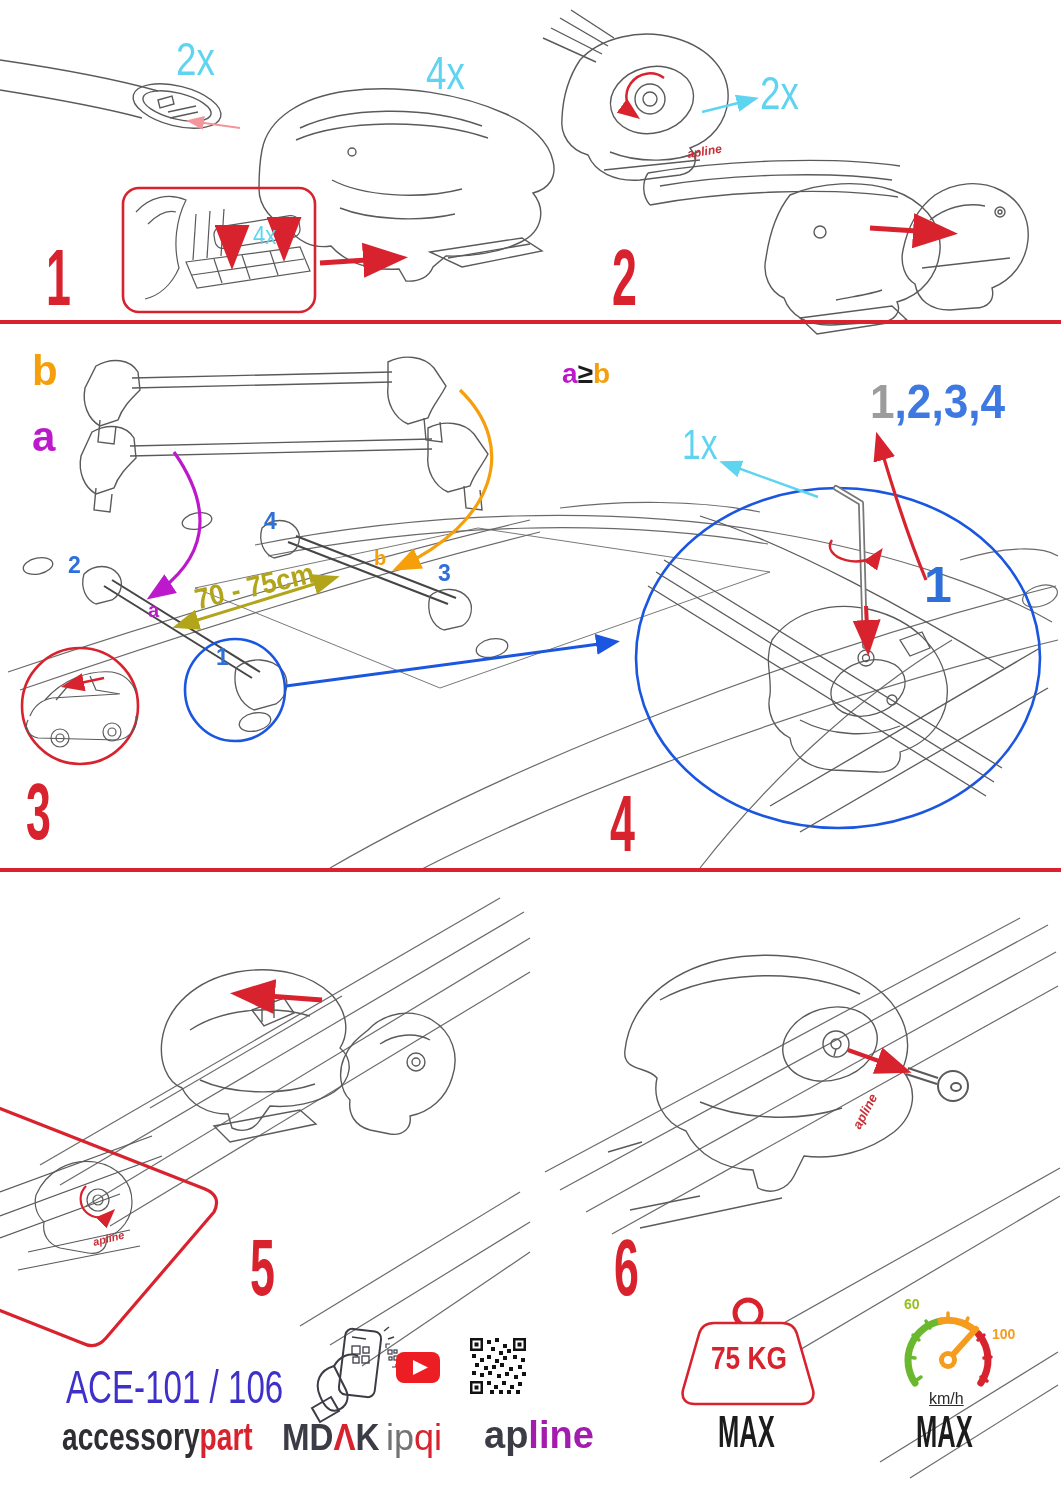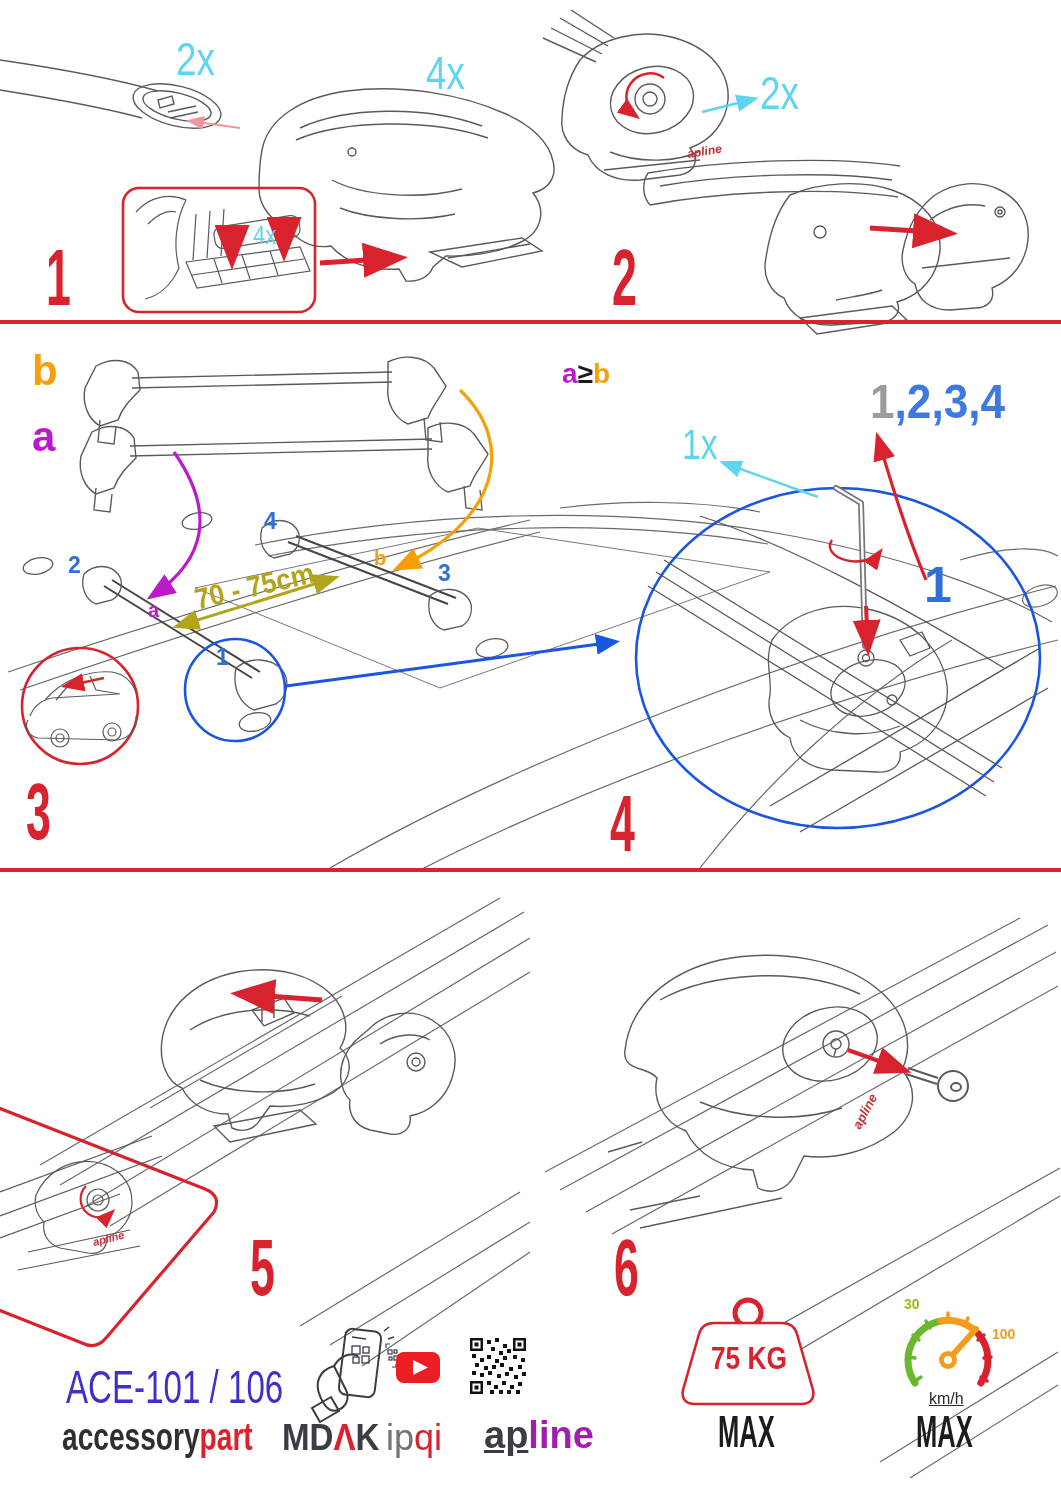--- a/index.html
+++ b/index.html
@@ -416,22 +416,22 @@
 <div class="lbl blue" style="left:924px;top:560px;font-size:50px;">1</div>
 <div class="lbl stepnum" style="left:610px;top:784px;font-size:80px;transform:scaleX(.56);">4</div>
 
 <div class="lbl stepnum" style="left:250px;top:1228px;font-size:80px;transform:scaleX(.56);">5</div>
 <div class="lbl stepnum" style="left:614px;top:1228px;font-size:80px;transform:scaleX(.56);">6</div>
 
 <div class="lbl" style="left:66px;top:1364px;font-size:46px;color:#3e30c8;transform:scaleX(.72);">ACE-101 / 106</div>
 <div class="lbl" style="left:62px;top:1418px;font-size:38px;font-weight:700;transform:scaleX(.74);"><span style="color:#2e2e33;">accessory</span><span style="color:#d8232e;">part</span></div>
 <div class="lbl" style="left:282px;top:1420px;font-size:36px;font-weight:700;transform:scaleX(.92);"><span style="color:#3c3c46;">MD</span><span style="color:#d8232e;">Λ</span><span style="color:#3c3c46;">K</span></div>
 <div class="lbl" style="left:386px;top:1420px;font-size:36px;"><span style="color:#737373;">ip</span><span style="color:#d8232e;">qi</span></div>
-<div class="lbl" style="left:484px;top:1416px;font-size:38px;font-weight:700;"><span style="color:#3c3c46;text-decoration:underline;">ap</span><span style="color:#a21caf;">line</span></div>
+<div class="lbl" style="left:484px;top:1416px;font-size:38px;font-weight:700;"><span style="color:#3c3c46;">ap</span><span style="color:#a21caf;">line</span></div>
 
 <div class="lbl" style="left:711px;top:1342px;font-size:32px;font-weight:700;color:#d8232e;transform:scaleX(.82);">75 KG</div>
 <div class="lbl" style="left:718px;top:1410px;font-size:44px;font-weight:700;color:#1c1c1c;transform:scaleX(.58);">MAX</div>
-<div class="lbl" style="left:904px;top:1297px;font-size:14px;font-weight:700;color:#96be1f;">30</div>
+<div class="lbl" style="left:904px;top:1297px;font-size:14px;font-weight:700;color:#96be1f;">60</div>
 <div class="lbl" style="left:992px;top:1327px;font-size:14px;font-weight:700;color:#f59b1e;">100</div>
 <div class="lbl" style="left:929px;top:1391px;font-size:16px;color:#2b2b2b;text-decoration:underline;">km/h</div>
 <div class="lbl" style="left:916px;top:1410px;font-size:44px;font-weight:700;color:#1c1c1c;transform:scaleX(.58);">MAX</div>
 
 </div>
 
 </body></html>

